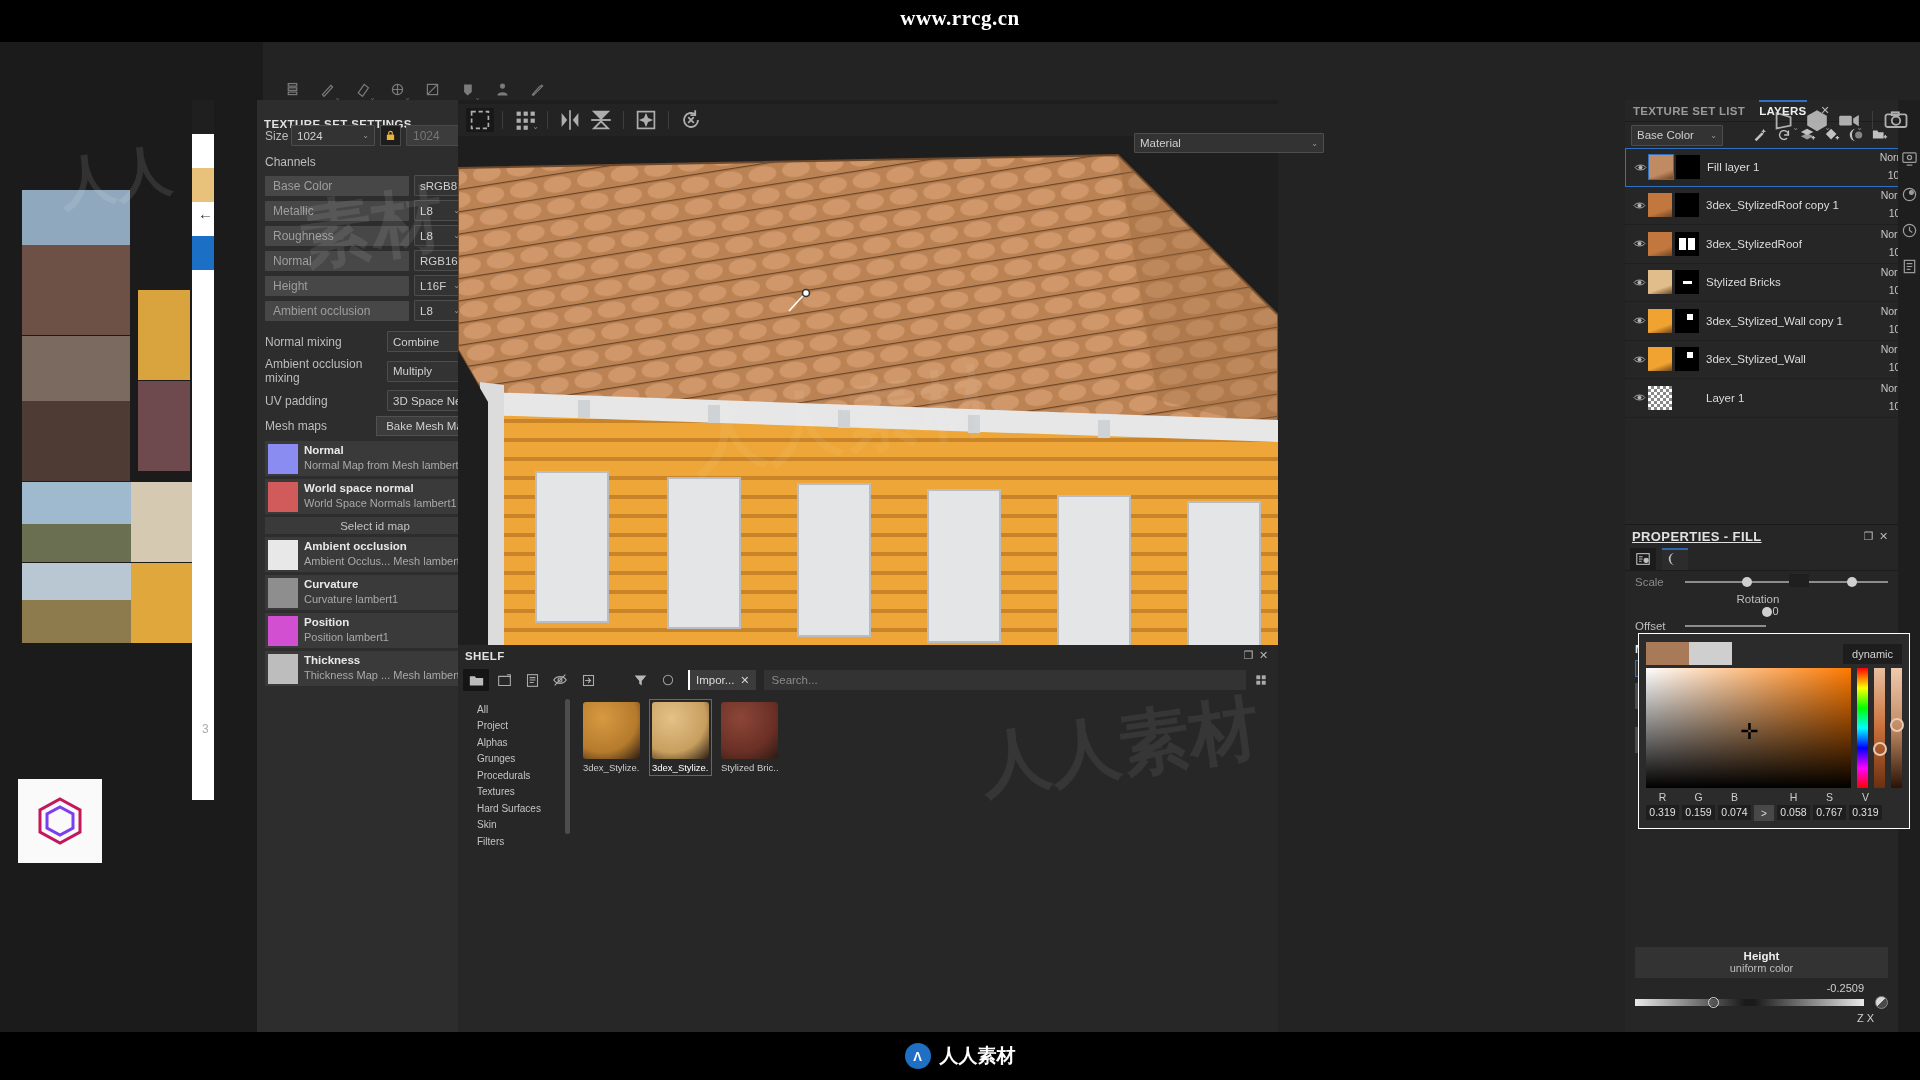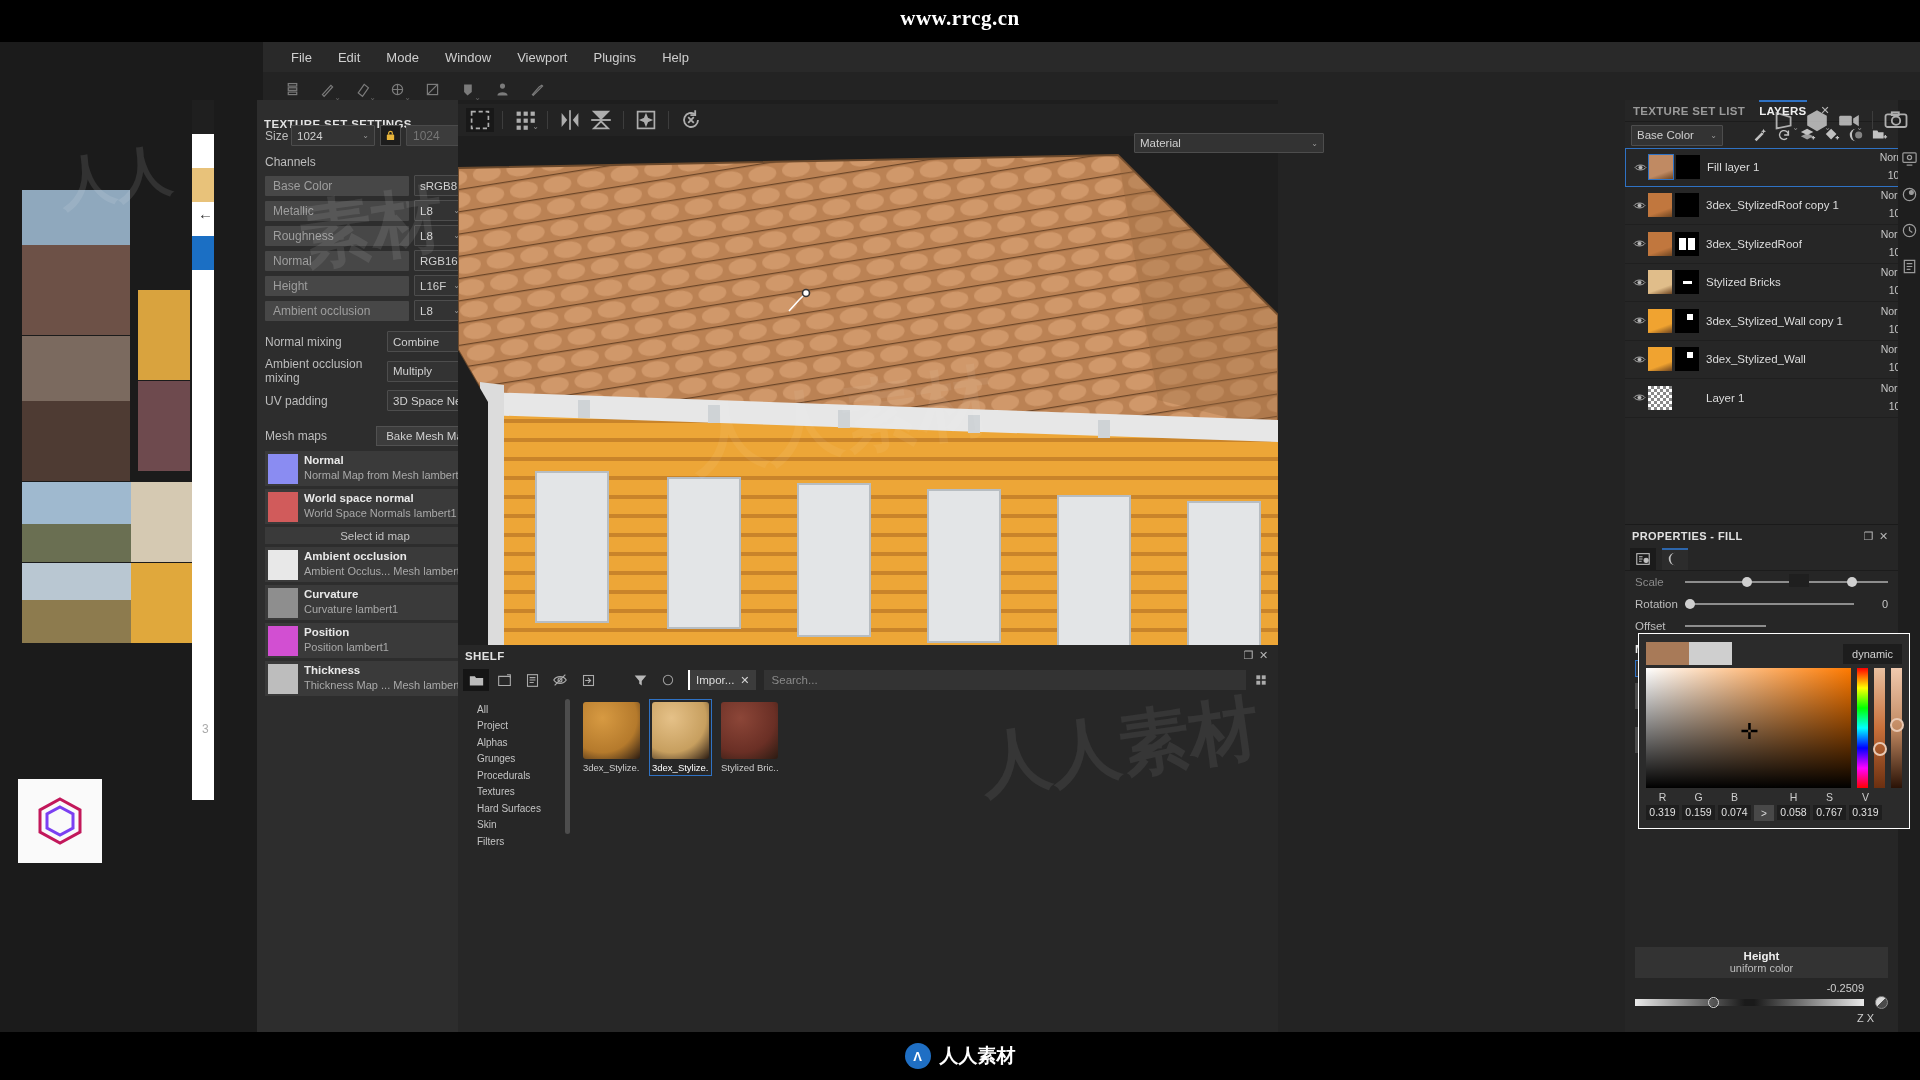--- a/index.html
+++ b/index.html
@@ -137,21 +137,21 @@
   .layer .th { width:24px;height:24px; margin-right:3px; position:relative; flex:none;}
   .layer .mk { width:24px;height:24px; margin-right:7px; background:#000; flex:none; position:relative;}
   .layer .nm { flex:1; font-size:11.5px; color:#dcdcdc; white-space:nowrap; overflow:hidden;}
   .layer .rt { width:46px; text-align:right; font-size:10.5px; color:#c6c6c6; line-height:16px;}
   .layer .rt .cv { font-size:8px; color:#9a9a9a; margin-left:3px;}
 
   
   #props { position:absolute; left:0; right:22px; top:424px; bottom:0; background:#262626;
         border-top:1px solid #1a1a1a; }
   #props-head { height:22px; display:flex; align-items:center; padding:0 7px; }
-  #props-head .ttl { flex:1; font-size:11px; font-weight:bold; letter-spacing:.4px; color:#e2e2e2;}
+  #props-head .ttl { flex:1; font-size:13px; font-weight:bold; letter-spacing:.4px; color:#e2e2e2;text-decoration:underline;}
   #props-head .hb { width:15px; text-align:center; color:#b5b5b5; font-size:11px; }
   #ptabs { height:24px; display:flex; align-items:center; padding-left:5px; gap:6px;
        border-bottom:1px solid #1c1c1c;}
   .ptab { width:26px;height:22px;display:flex;align-items:center;justify-content:center;opacity:.85;}
   .ptab.active { box-shadow: inset 0 2px 0 0 #2f72c4; background:#2e2e2e;}
   .ptab.dark { background:#1a1a1a; }
 
   .prow { display:flex; align-items:center; height:28px; padding:0 10px; }
   .prow .pl { width:50px; font-size:11.5px; color:#bdbdbd; }
   .prow .sl { flex:1; position:relative; height:14px; }
@@ -250,29 +250,20 @@
 
 <div id="applogo">
   <svg width="54" height="54" viewBox="0 0 54 54">
     <polygon points="27,5 47,16 47,38 27,49 7,38 7,16" fill="none" stroke="#c2185b" stroke-width="3"></polygon>
     <polygon points="27,13 40,20 40,34 27,41 14,34 14,20" fill="none" stroke="#7b3ff2" stroke-width="3"></polygon>
   </svg>
 </div>
 
 <div id="app">
 
-  <div id="menubar">
-    <div class="mi">File</div>
-    <div class="mi">Edit</div>
-    <div class="mi">Mode</div>
-    <div class="mi">Window</div>
-    <div class="mi">Viewport</div>
-    <div class="mi">Plugins</div>
-    <div class="mi">Help</div>
-  </div>
 
   <div id="toolbar">
     <div class="tool">
       <svg viewBox="0 0 20 20" fill="none" stroke="#ccc" stroke-width="1.4">
           <rect x="5" y="3" width="10" height="3"></rect>
           <rect x="5" y="8" width="10" height="3"></rect>
           <rect x="5" y="13" width="10" height="3"></rect>
         </svg>
     </div>
     <div class="tool">
@@ -417,21 +408,21 @@
         </div>
         <div class="mixrow">
           <div class="mlbl">UV padding</div>
           <div class="dd">
             <span class="nowrap">3D Space Neighbor</span>
             <span class="cv">⌄</span>
           </div>
         </div>
       </div>
 
-    <div class="meshrow" style="margin-top:15px;">
+    <div class="meshrow" style="margin-top:5px;">
       <div class="mlbl">Mesh maps</div>
       <div class="bakebtn">Bake Mesh Maps</div>
     </div>
 
     <div id="meshmap-list">
         <div class="mm">
           <div class="thumb" style="background:#8a8cf2;"></div>
           <div class="mtxt">
             <div class="mt1">Normal</div>
             <div class="mt2">Normal Map from Mesh lambert1</div>
@@ -929,21 +920,21 @@
       <div class="prow" style="height:22px;">
         <div class="pl" style="color:#8a8a8a;">Scale</div>
         <div class="sl">
           <div class="track"></div>
             <div class="knob" style="left:28%;"></div>
           <div class="track" style="left:58%;"></div>
             <div class="knob" style="left:80%;"></div>
           <div style="position:absolute;left:51%;top:-1px;width:20px;height:13px;background:#1f1f1f;"></div>
         </div>
       </div>
-      <div class="prow" style="height:22px;">
+      <div class="prow" style="height:22px;flex-direction:column;">
         <div class="pl">Rotation</div>
         <div class="sl">
             <div class="track"></div>
             <div class="knob" style="left:0%;"></div>
           </div>
         <div class="pv">0</div>
       </div>
       <div class="prow" style="height:22px;">
         <div class="pl">Offset</div>
         <div class="sl">

